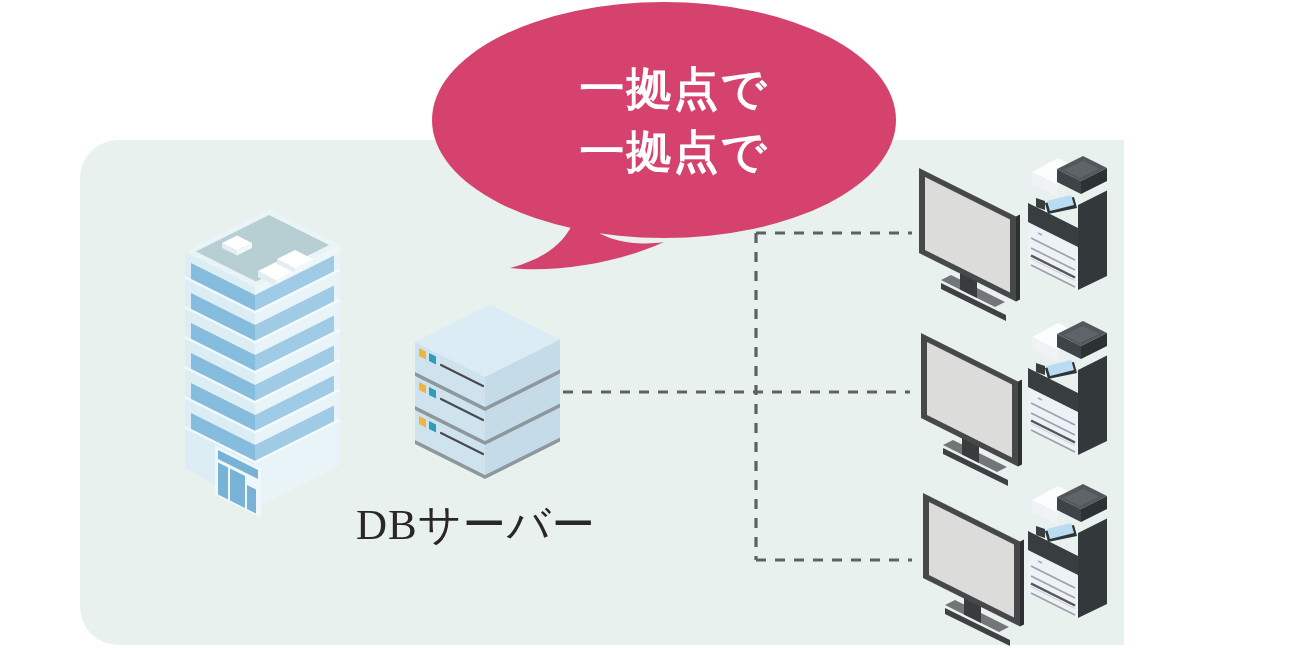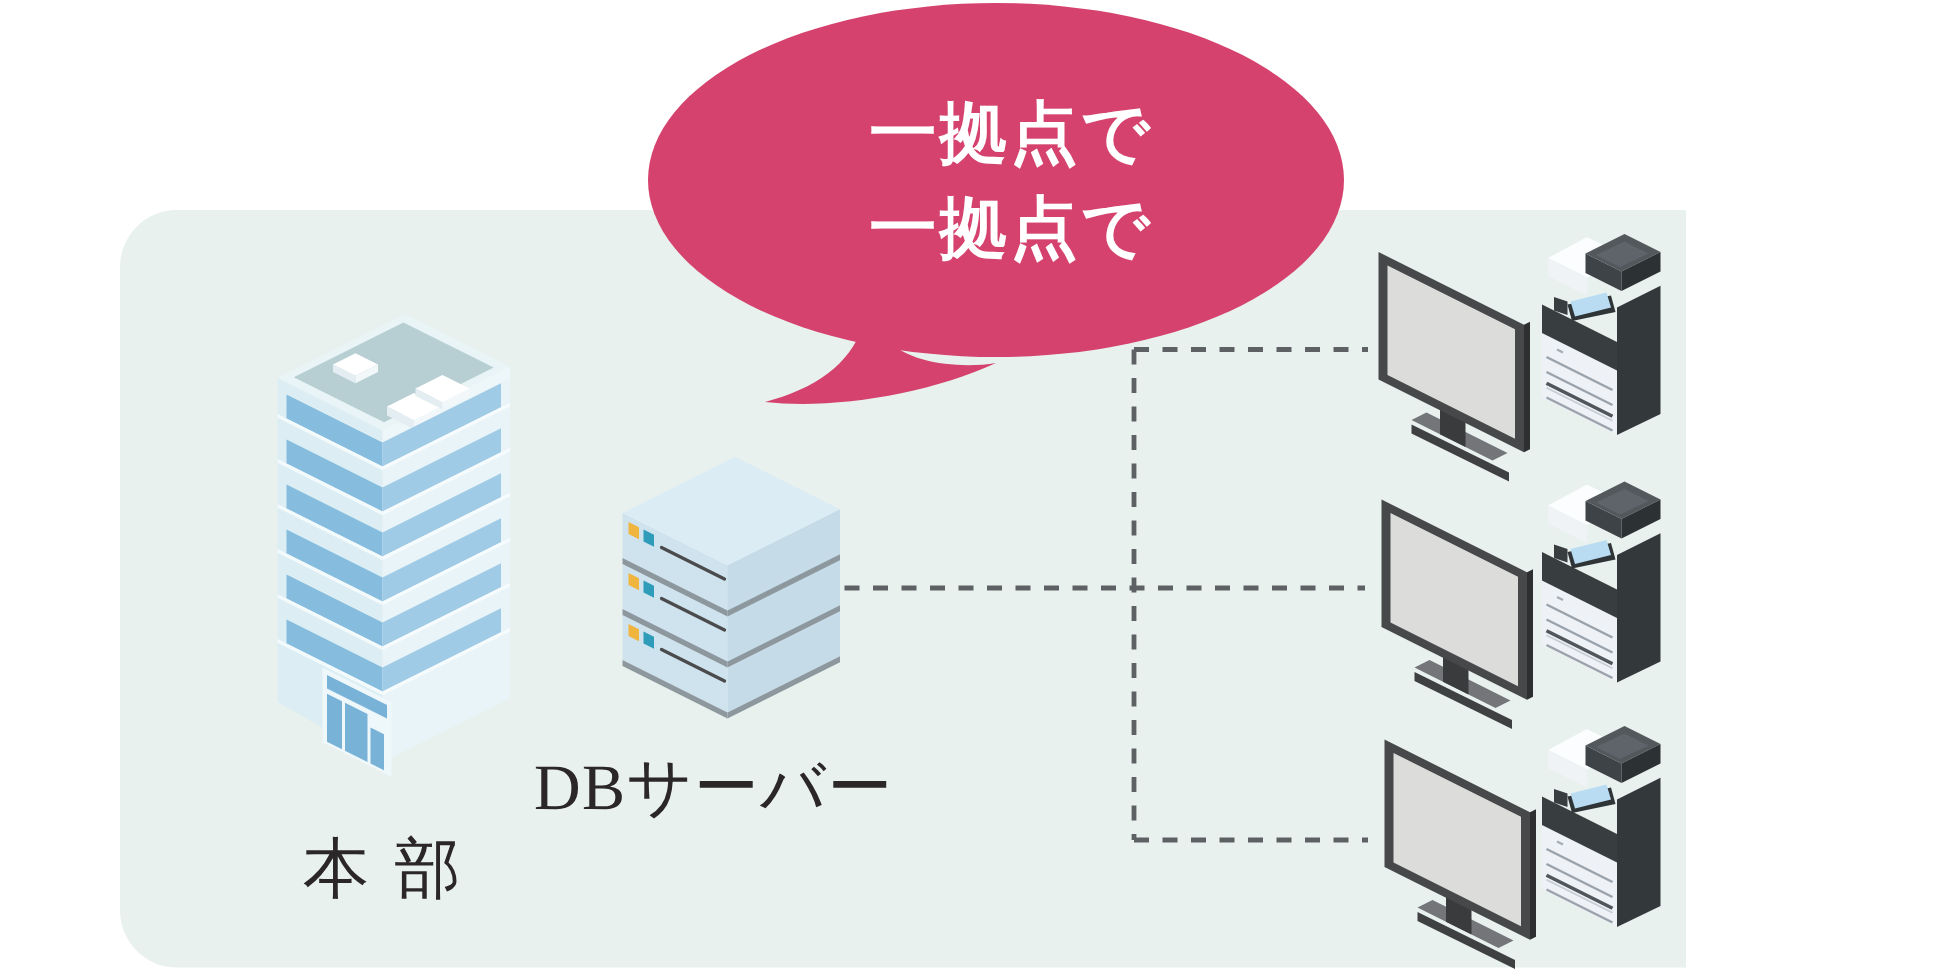--- a/index.html
+++ b/index.html
@@ -175,16 +175,15 @@
     <g>
       <path d="M 575 218 C 566 243 544 259 510 268 C 556 273 618 263 664 242 C 640 246 606 242 592 227 Z" fill="#d5426e"></path>
       <ellipse cx="664" cy="120" rx="232" ry="118" fill="#d5426e"></ellipse>
     </g>
   </svg>
 
   <div id="callout-text" class="overlay">
     <span>一拠点で</span>
     <span>一拠点で</span>
   </div>
-  <div id="label-honbu" class="overlay">本 部</div>
   <div id="label-db" class="overlay">DBサーバー</div>
 
 </div>
 
 </body></html>

